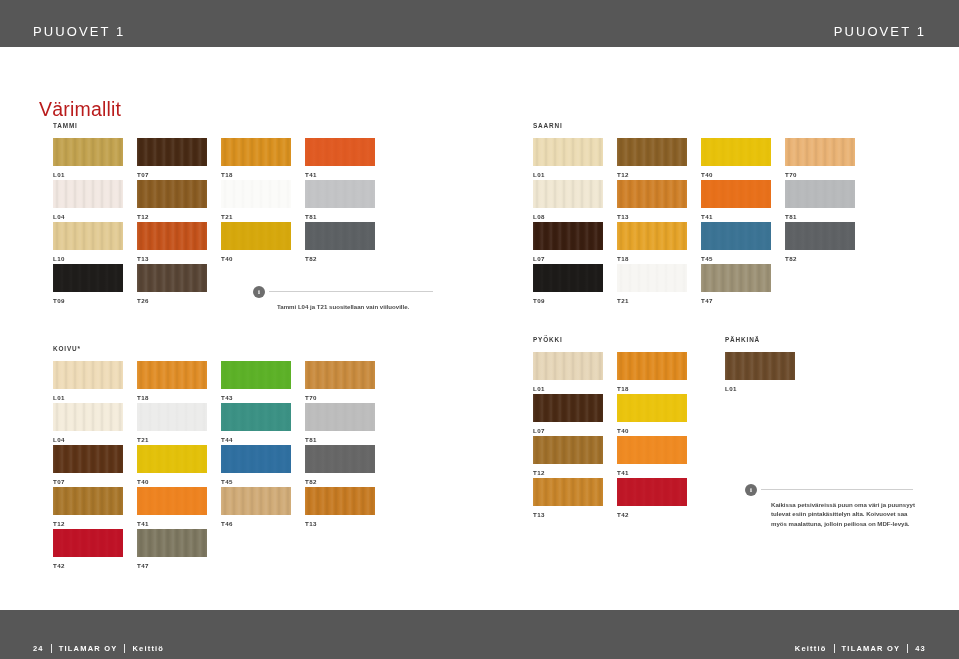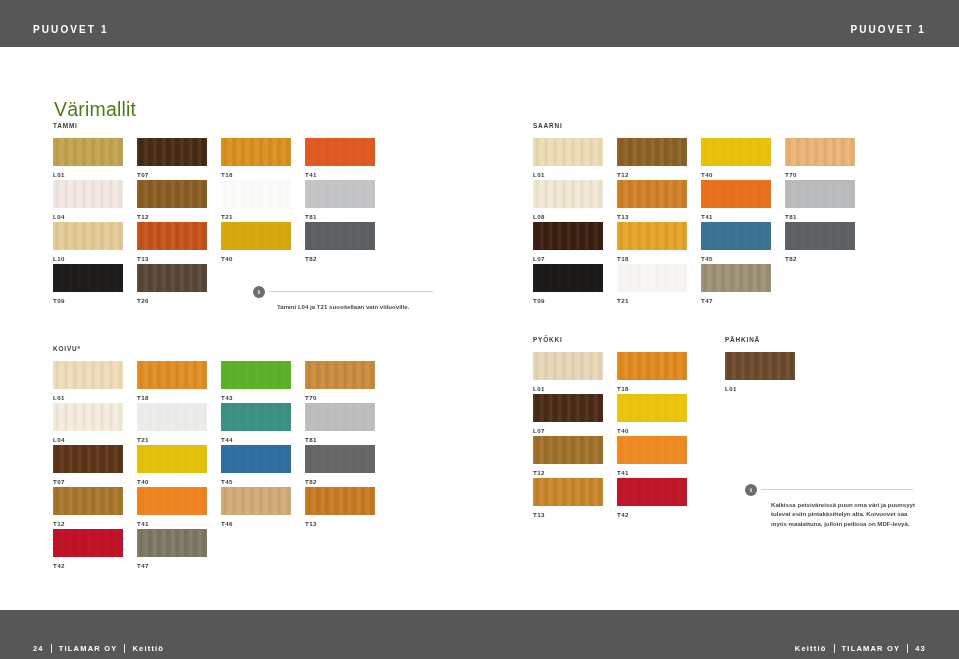--- a/index.html
+++ b/index.html
@@ -23,22 +23,22 @@
     left: 0;
     width: 959px;
     background: #575757;
   }
   .bar.top { top: 0; height: 47px; }
   .bar.bottom { top: 610px; height: 56px; }
 
   .bar-label {
     position: absolute;
     color: #ffffff;
-    font-size: 10px;
-    font-weight: bold;
+    font-size: 13px;
+    font-weight: normal;
     letter-spacing: 2.1px;
     white-space: nowrap;
   }
   .bar.top .bar-label { top: 24px; }
   .bar.top .left  { left: 33px; }
   .bar.top .right { right: 33px; }
 
   .footer-line {
     position: absolute;
     bottom: 13px;
@@ -57,25 +57,25 @@
     display: inline-block;
     width: 1px;
     height: 9px;
     background: #ffffff;
     opacity: .85;
   }
 
   
   .page-title {
     position: absolute;
-    left: 54px;
+    left: 39px;
     top: 85px;
     font-size: 19.5px;
     font-weight: normal;
-    color: #4d7c0f;
+    color: #b91c1c;
     letter-spacing: .2px;
   }
 
   
   .group { position: absolute; }
   .group-title {
     font-size: 6.4px;
     font-weight: bold;
     letter-spacing: .85px;
     color: #3b3b3b;

